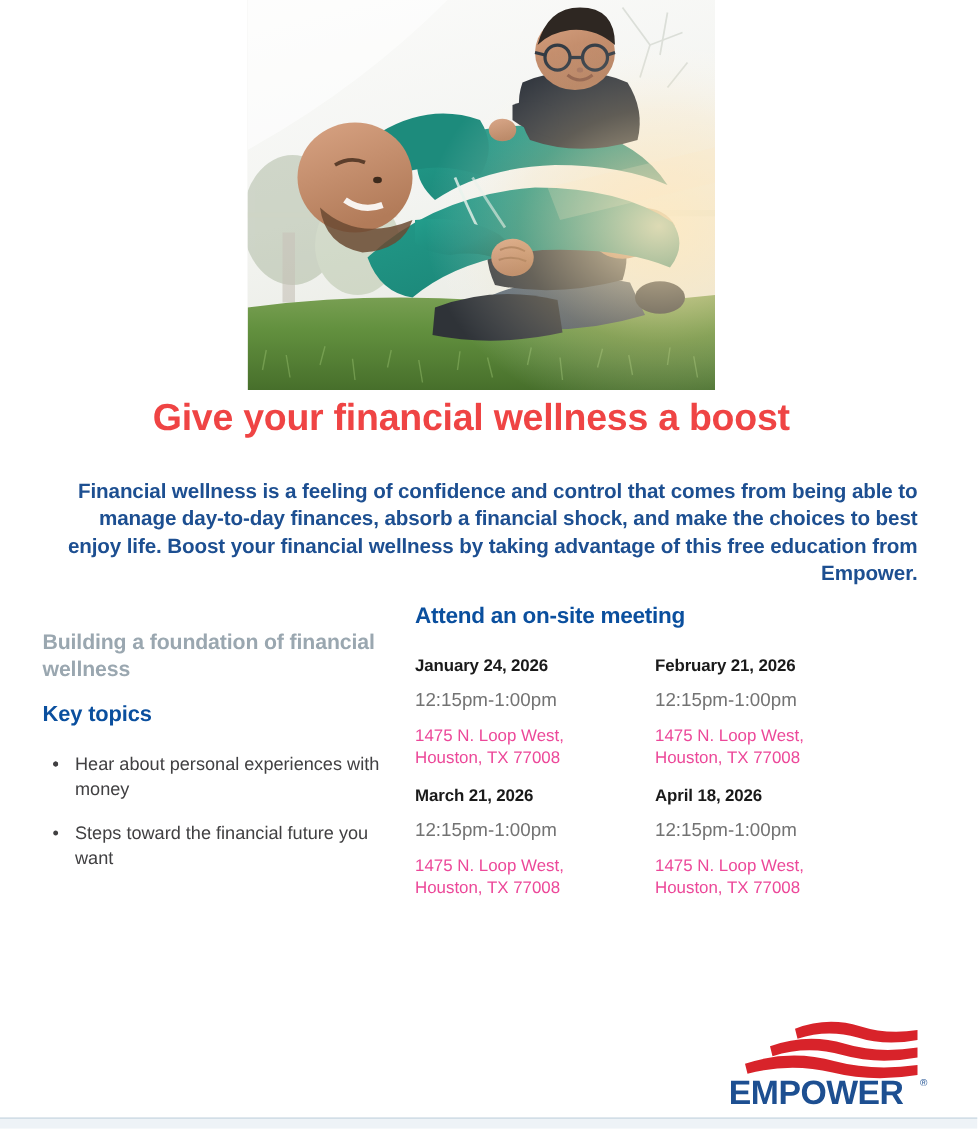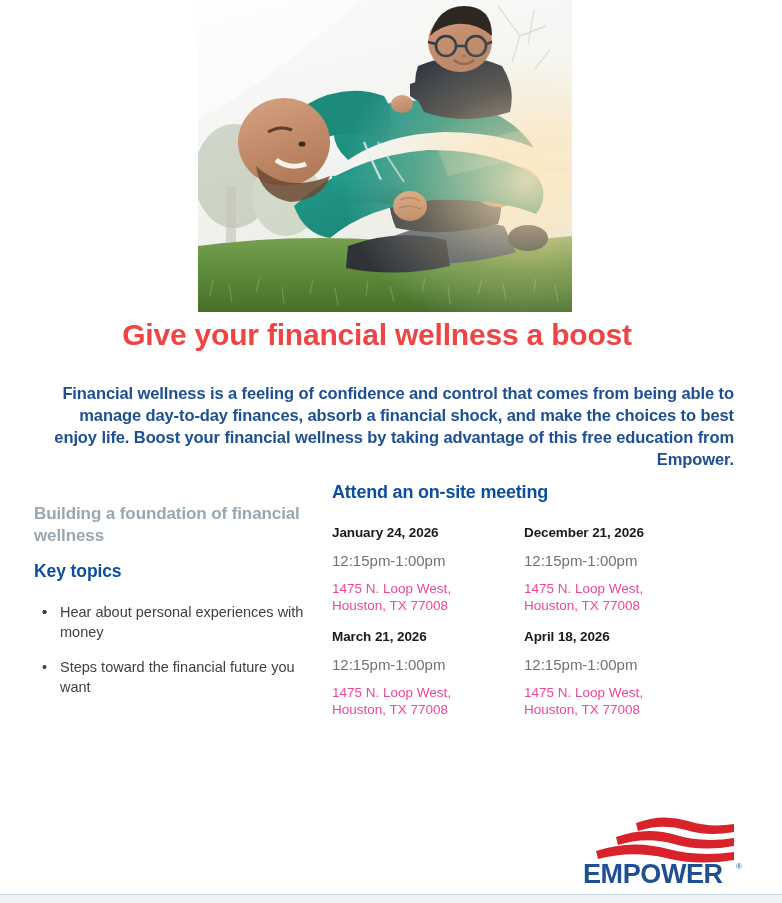--- a/index.html
+++ b/index.html
@@ -354,21 +354,21 @@
         <div class="meeting">
           <div class="m-date">January 24, 2026</div>
           <div class="m-time">12:15pm-1:00pm</div>
           <div class="m-addr">
             <div>1475 N. Loop West,</div>
             <div>Houston, TX 77008</div>
           </div>
         </div>
 
         <div class="meeting">
-          <div class="m-date">December 21, 2026</div>
+          <div class="m-date">February 21, 2026</div>
           <div class="m-time">12:15pm-1:00pm</div>
           <div class="m-addr">
             <div>1475 N. Loop West,</div>
             <div>Houston, TX 77008</div>
           </div>
         </div>
 
         <div class="meeting">
           <div class="m-date">March 21, 2026</div>
           <div class="m-time">12:15pm-1:00pm</div>

